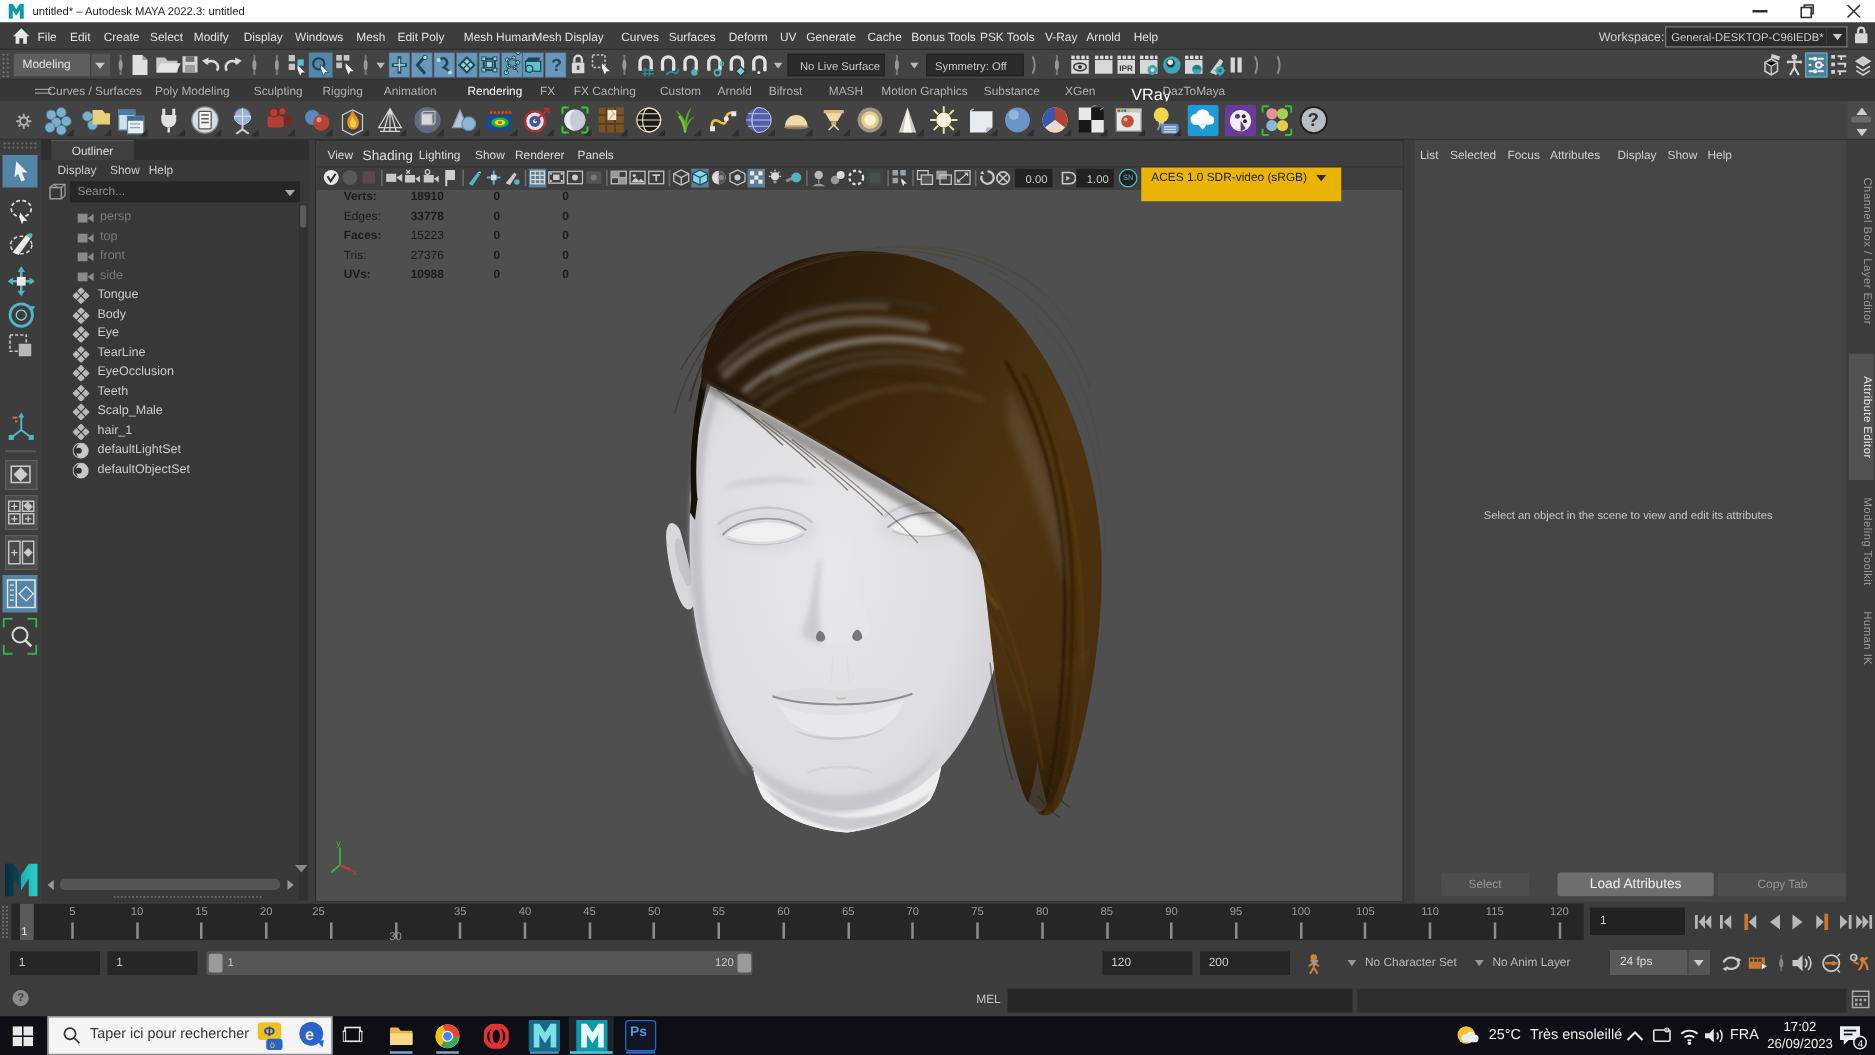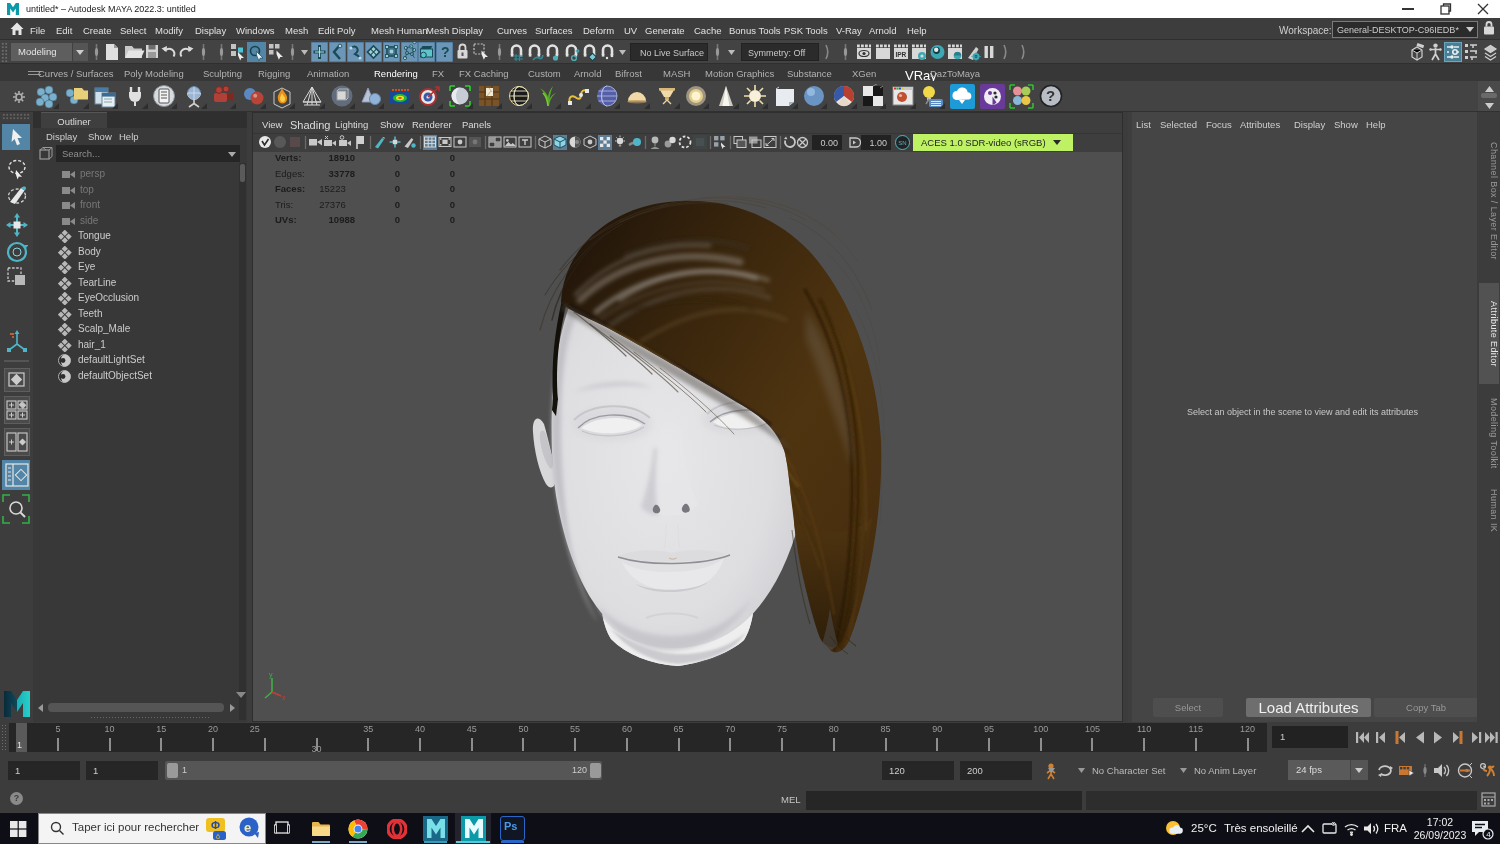--- a/index.html
+++ b/index.html
@@ -1139,38 +1139,38 @@
       <circle cx="6.5" cy="6.5" r="5" fill="none" stroke="#c8c8c8" stroke-width="1.3"></circle>
       <path d="M6.5 1.5 v10 M1.5 6.5 h10" stroke="#c8c8c8" transform="rotate(45 6.5 6.5)" stroke-width="1.3"></path>
     </svg>
 <div class="a" style="left:812px;top:135px;width:30px;height:15px;background:#222;color:#ccc;font-size:9px;text-align:right;padding:3px 4px 0 0">0.00</div>
 <svg class="a" style="left:848px;top:136px;" width="13" height="13">
       <path d="M2 2 h6 a4.5 4.5 0 0 1 0 9 h-6z" fill="none" stroke="#c8c8c8" stroke-width="1.3"></path>
       <path d="M5 4.5 l3 2 -3 2z" fill="#c8c8c8"></path>
     </svg>
 <div class="a" style="left:861px;top:135px;width:30px;height:15px;background:#222;color:#ccc;font-size:9px;text-align:right;padding:3px 4px 0 0">1.00</div>
 <div class="a" style="left:895px;top:135px;width:15px;height:15px;background:#222;border:1px solid #4fb6c8;border-radius:8px;color:#4fb6c8;font-size:6px;text-align:center;line-height:14px">SN</div>
-<div class="a" style="left:913px;top:134px;width:160px;height:17px;background:#bef264;color:#1e1e1e;font-size:9.5px;padding:3px 0 0 8px;white-space:nowrap">ACES 1.0 SDR-video (sRGB)</div>
+<div class="a" style="left:913px;top:134px;width:160px;height:27px;background:#eab308;color:#1e1e1e;font-size:9.5px;padding:3px 0 0 8px;white-space:nowrap">ACES 1.0 SDR-video (sRGB)</div>
 <svg class="a" style="left:1053px;top:140px;" width="8" height="5">
       <path d="M0 0 L8 0 L4.0 5 Z" fill="#2a2a2a"></path>
     </svg>
 <div class="a" style="left:275px;top:152.0px;font-size:9.5px;font-weight:bold;color:#1c1c1c">Verts:</div>
 <div class="a" style="left:310px;top:152.0px;width:45px;text-align:right;font-size:9.5px;font-weight:bold;color:#1c1c1c">18910</div>
 <div class="a" style="left:365px;top:152.0px;width:35px;text-align:right;font-size:9.5px;font-weight:bold;color:#1c1c1c">0</div>
 <div class="a" style="left:420px;top:152.0px;width:35px;text-align:right;font-size:9.5px;font-weight:bold;color:#1c1c1c">0</div>
 <div class="a" style="left:275px;top:167.5px;font-size:9.5px;font-weight:normal;color:#1c1c1c">Edges:</div>
 <div class="a" style="left:310px;top:167.5px;width:45px;text-align:right;font-size:9.5px;font-weight:bold;color:#1c1c1c">33778</div>
 <div class="a" style="left:365px;top:167.5px;width:35px;text-align:right;font-size:9.5px;font-weight:bold;color:#1c1c1c">0</div>
 <div class="a" style="left:420px;top:167.5px;width:35px;text-align:right;font-size:9.5px;font-weight:bold;color:#1c1c1c">0</div>
 <div class="a" style="left:275px;top:183.0px;font-size:9.5px;font-weight:bold;color:#1c1c1c">Faces:</div>
-<div class="a" style="left:310px;top:183.0px;width:45px;text-align:center;font-size:9.5px;font-weight:normal;color:#1c1c1c">15223</div>
+<div class="a" style="left:310px;top:183.0px;width:45px;text-align:right;font-size:9.5px;font-weight:normal;color:#1c1c1c">15223</div>
 <div class="a" style="left:365px;top:183.0px;width:35px;text-align:right;font-size:9.5px;font-weight:bold;color:#1c1c1c">0</div>
 <div class="a" style="left:420px;top:183.0px;width:35px;text-align:right;font-size:9.5px;font-weight:bold;color:#1c1c1c">0</div>
 <div class="a" style="left:275px;top:198.5px;font-size:9.5px;font-weight:normal;color:#1c1c1c">Tris:</div>
-<div class="a" style="left:310px;top:198.5px;width:45px;text-align:center;font-size:9.5px;font-weight:normal;color:#1c1c1c">27376</div>
+<div class="a" style="left:310px;top:198.5px;width:45px;text-align:right;font-size:9.5px;font-weight:normal;color:#1c1c1c">27376</div>
 <div class="a" style="left:365px;top:198.5px;width:35px;text-align:right;font-size:9.5px;font-weight:bold;color:#1c1c1c">0</div>
 <div class="a" style="left:420px;top:198.5px;width:35px;text-align:right;font-size:9.5px;font-weight:bold;color:#1c1c1c">0</div>
 <div class="a" style="left:275px;top:214.0px;font-size:9.5px;font-weight:bold;color:#1c1c1c">UVs:</div>
 <div class="a" style="left:310px;top:214.0px;width:45px;text-align:right;font-size:9.5px;font-weight:bold;color:#1c1c1c">10988</div>
 <div class="a" style="left:365px;top:214.0px;width:35px;text-align:right;font-size:9.5px;font-weight:bold;color:#1c1c1c">0</div>
 <div class="a" style="left:420px;top:214.0px;width:35px;text-align:right;font-size:9.5px;font-weight:bold;color:#1c1c1c">0</div>
 <svg class="a" style="left:262px;top:672px;" width="30" height="30">
       <path d="M10 20 V6 M10 20 L3 26" stroke="#3fae46" stroke-width="1.6" fill="none"></path>
       <path d="M10 20 L19 24" stroke="#c04038" stroke-width="1.6"></path>
       <text x="7" y="5" font-size="7" fill="#3fae46">y</text>
@@ -1343,21 +1343,21 @@
 <div class="a" style="left:1128px;top:112px;width:349px;height:610px;background:#454545"></div>
 <div class="a" style="left:1136px;top:119px;font-size:9.5px;color:#cfcfcf">List</div>
 <div class="a" style="left:1160px;top:119px;font-size:9.5px;color:#cfcfcf">Selected</div>
 <div class="a" style="left:1206px;top:119px;font-size:9.5px;color:#cfcfcf">Focus</div>
 <div class="a" style="left:1240px;top:119px;font-size:9.5px;color:#cfcfcf">Attributes</div>
 <div class="a" style="left:1294px;top:119px;font-size:9.5px;color:#cfcfcf">Display</div>
 <div class="a" style="left:1334px;top:119px;font-size:9.5px;color:#cfcfcf">Show</div>
 <div class="a" style="left:1366px;top:119px;font-size:9.5px;color:#cfcfcf">Help</div>
 <div class="a" style="left:1128px;top:407px;width:349px;text-align:center;color:#c8c8c8;font-size:9px">Select an object in the scene to view and edit its attributes</div>
 <div class="a" style="left:1153px;top:698px;width:70px;height:19px;background:#4e4e4e;color:#989898;font-size:9.5px;text-align:center;line-height:19px;border-radius:2px">Select</div>
-<div class="a" style="left:1246px;top:698px;width:125px;height:19px;background:#6e6e6e;color:#f0f0f0;font-size:15px;text-align:center;line-height:19px;border-radius:2px">Load Attributes</div>
+<div class="a" style="left:1246px;top:698px;width:125px;height:19px;background:#6e6e6e;color:#f0f0f0;font-size:11px;text-align:center;line-height:19px;border-radius:2px">Load Attributes</div>
 <div class="a" style="left:1374px;top:698px;width:104px;height:19px;background:#4e4e4e;color:#989898;font-size:9.5px;text-align:center;line-height:19px;border-radius:2px">Copy Tab</div>
 <div class="a" style="left:1477px;top:112px;width:23px;height:610px;background:#3c3c3c"></div>
 <div class="a" style="left:1479px;top:125px;width:20px;height:152px;writing-mode:vertical-rl;font-size:9px;color:#9a9a9a;text-align:center;letter-spacing:.4px">Channel Box / Layer Editor</div>
 <div class="a" style="left:1479px;top:283px;width:20px;height:101px;background:#525252;writing-mode:vertical-rl;font-size:9px;color:#e8e8e8;text-align:center;letter-spacing:.4px">Attribute Editor</div>
 <div class="a" style="left:1479px;top:388px;width:20px;height:91px;writing-mode:vertical-rl;font-size:9px;color:#9a9a9a;text-align:center;letter-spacing:.4px">Modeling Toolkit</div>
 <div class="a" style="left:1479px;top:481px;width:20px;height:59px;writing-mode:vertical-rl;font-size:9px;color:#9a9a9a;text-align:center;letter-spacing:.4px">Human IK</div>
 <div class="a" style="left:0;top:39px;width:1500px;height:1px;background:#2f2f2f"></div>
 <div class="a" style="left:0;top:63px;width:1500px;height:1px;background:#2f2f2f"></div>
 <div class="a" style="left:0;top:111px;width:1500px;height:1px;background:#303030"></div>
 <div class="a" style="left:0;top:812px;width:1500px;height:1px;background:#1a1a1a"></div>

